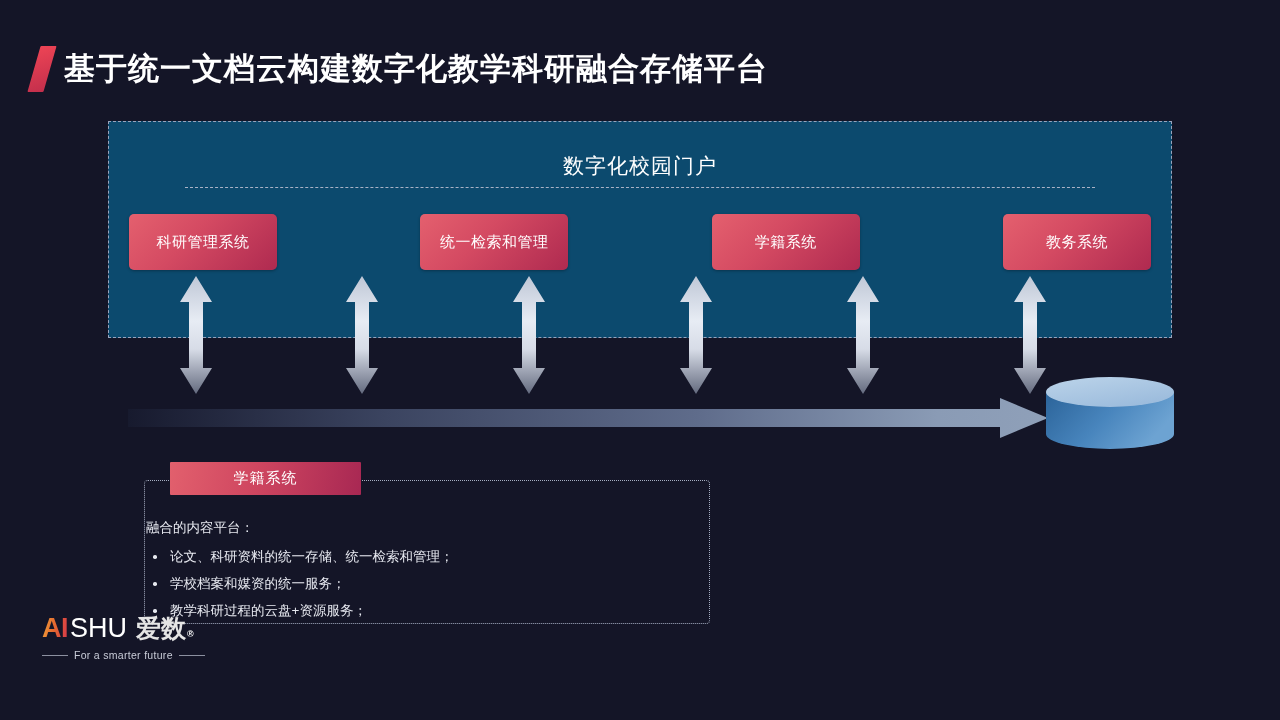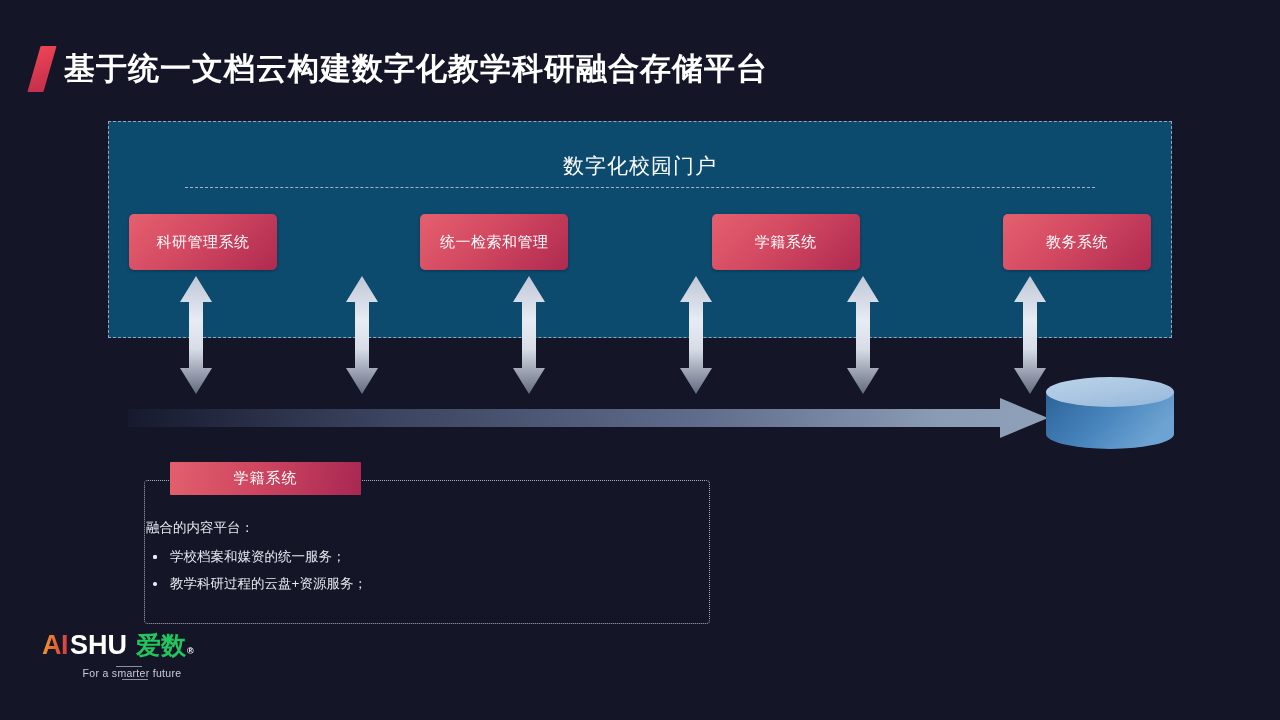--- a/index.html
+++ b/index.html
@@ -87,33 +87,33 @@
   }
   .value-intro{margin:0 0 2px 0;}
   .bullets{list-style:none;margin:0;padding:0;}
   .bullets li{position:relative;padding-left:24px;}
   .bullets li .dot{
     position:absolute;left:7px;top:12px;width:3.5px;height:3.5px;
     background:#E7E9F0;border-radius:50%;
   }
 
   
-  .logo{position:absolute;left:42px;top:632px;width:180px;}
+  .logo{position:absolute;left:42px;top:615px;width:180px;}
   .logo-main{display:flex;align-items:baseline;font-weight:bold;line-height:1;}
   .logo-ai{
     font-size:27px;letter-spacing:-.5px;
     background:linear-gradient(100deg,#F0A83C 0%,#E6692F 45%,#D6354B 100%);
     -webkit-background-clip:text;background-clip:text;color:transparent;
   }
-  .logo-shu{font-size:27px;color:#FFFFFF;letter-spacing:0px;margin-left:2px;font-weight:700;}
-  .logo-cn{font-size:25px;color:#22c55e;margin-left:9px;font-weight:bold;}
+  .logo-shu{font-size:27px;color:#FFFFFF;letter-spacing:0px;margin-left:2px;font-weight:400;}
+  .logo-cn{font-size:25px;color:#e5e5e5;margin-left:9px;font-weight:bold;}
   .logo-r{font-size:9px;color:#FFFFFF;margin-left:1px;vertical-align:super;}
   .logo-tag{
     display:flex;align-items:center;margin-top:7px;
-    color:#C9CCD8;font-size:10.5px;letter-spacing:.3px;white-space:nowrap;flex-direction:column;
+    color:#C9CCD8;font-size:10.5px;letter-spacing:.3px;white-space:nowrap;
   }
   .logo-tag .rule{height:1px;background:#8C90A0;width:26px;}
   .logo-tag .rule.l{margin-right:6px;}
   .logo-tag .rule.r{margin-left:6px;}
 </style>
 </head>
 <body>
 
 <div class="slide">
 
@@ -246,20 +246,21 @@
     </svg>
   </div>
 
   <div class="value-panel"></div>
   <div class="value-badge">学籍系统</div>
   <div class="value-body">
     <p class="value-intro">融合的内容平台：</p>
     <ul class="bullets">
       <li>
         <span class="dot"></span>
+        <span>论文、科研资料的统一存储、统一检索和管理；</span>
       </li>
       <li>
         <span class="dot"></span>
         <span>学校档案和媒资的统一服务；</span>
       </li>
       <li>
         <span class="dot"></span>
         <span>教学科研过程的云盘+资源服务；</span>
       </li>
     </ul>

